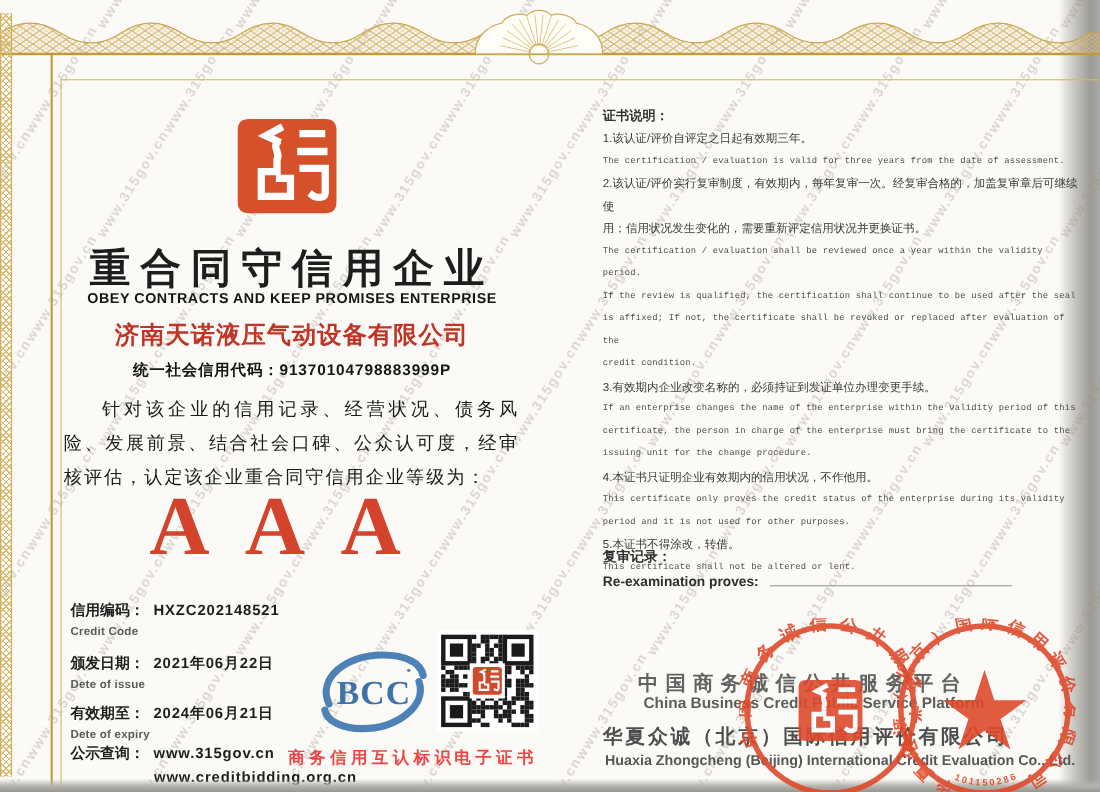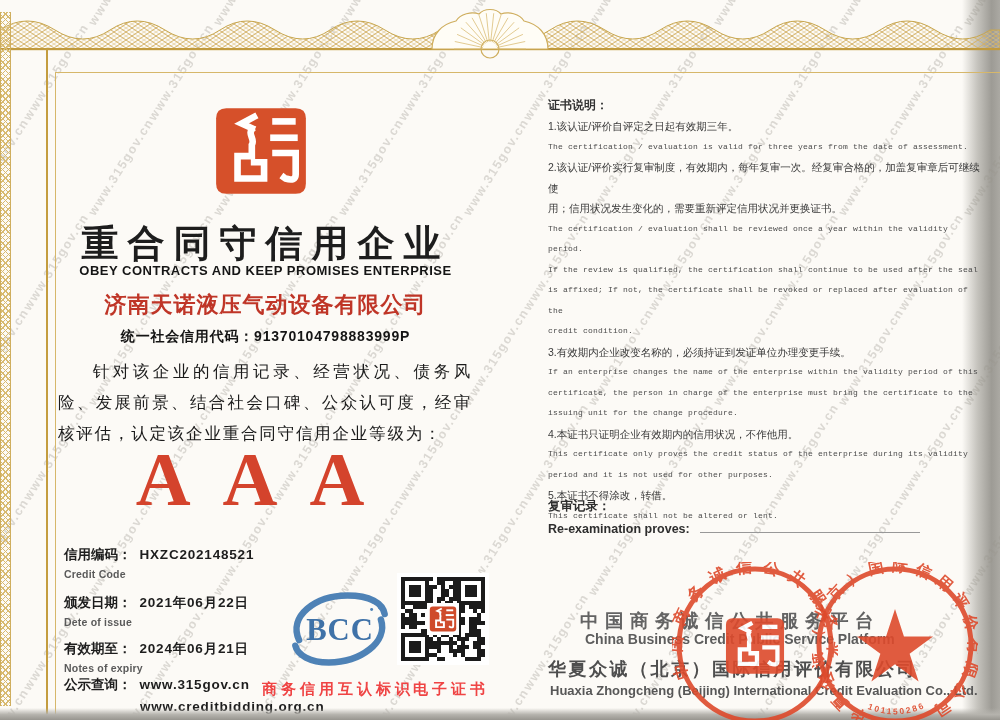--- a/index.html
+++ b/index.html
@@ -223,21 +223,21 @@
     <div class="frow" style="top:546px">
       <span>信用编码：</span><span class="fval">HXZC202148521</span>
       <div class="fsub">Credit Code</div>
     </div>
     <div class="frow" style="top:594px">
       <span>颁发日期：</span><span class="fval">2021年06月22日</span>
       <div class="fsub">Dete of issue</div>
     </div>
     <div class="frow" style="top:640px">
       <span>有效期至：</span><span class="fval">2024年06月21日</span>
-      <div class="fsub">Notes of expiry</div>
+      <div class="fsub">Dete of expiry</div>
     </div>
     <div class="frow" style="top:676px">
       <span>公示查询：</span><span class="fval">www.315gov.cn</span>
       <div class="fval2">www.creditbidding.org.cn</div>
     </div>
 
     <svg class="abs" style="left:284px;top:588px" width="112" height="80" viewBox="0 0 120 86">
       <path d="M16,56 C4,30 34,8 68,8 C92,8 106,16 108,28" fill="none" stroke="#4e82b6" stroke-width="7" stroke-linecap="round"></path>
       <path d="M104,34 C112,58 82,80 48,80 C28,80 14,72 12,62" fill="none" stroke="#4e82b6" stroke-width="7" stroke-linecap="round"></path>
       <circle cx="96" cy="14" r="3" fill="#4e82b6"></circle>

